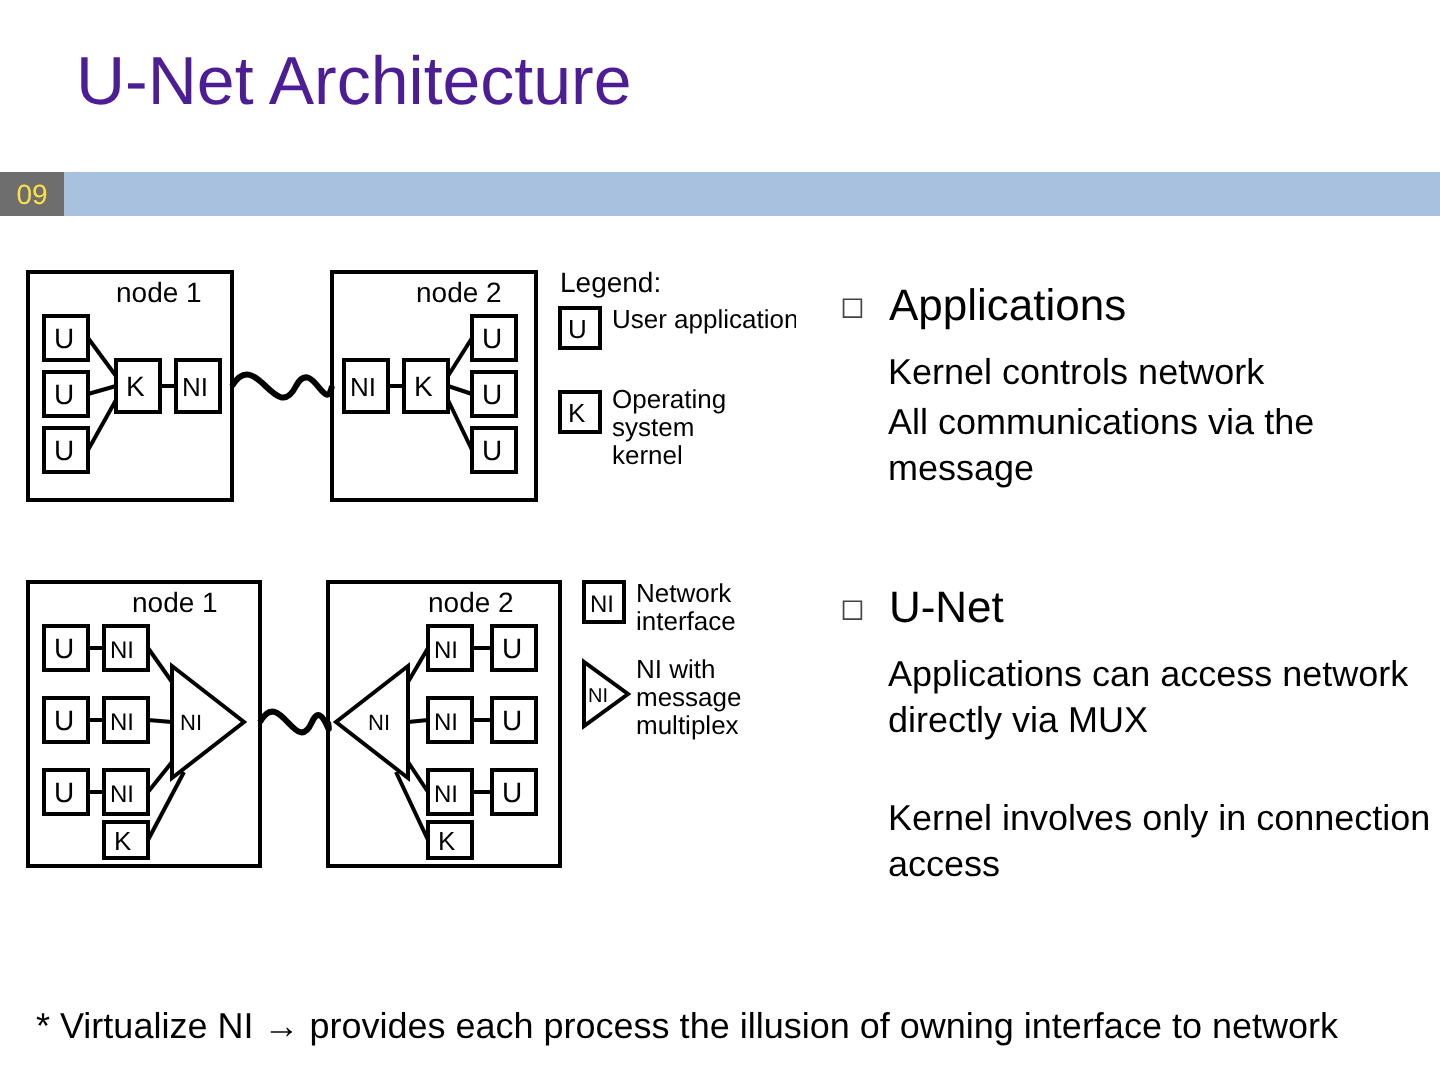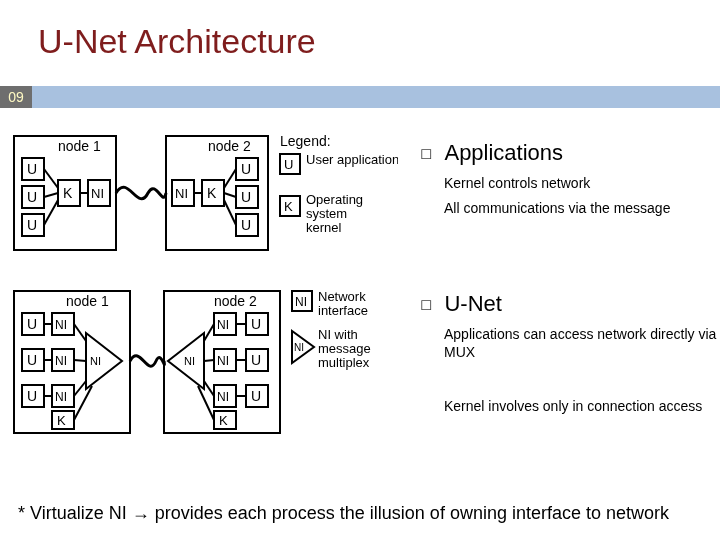--- a/index.html
+++ b/index.html
@@ -1,27 +1,27 @@
 <!DOCTYPE html>
 <html><head>
 <meta charset="utf-8">
 <style>
   *{box-sizing:border-box;margin:0;padding:0}
   html,body{width:720px;height:540px;background:#fff;font-family:Arial,Helvetica,sans-serif;color:#000}
   .page{position:relative;width:720px;height:540px}
-  .title{position:absolute;left:38px;top:22px;font-size:34px;font-weight:400;color:#7f1d1d}
+  .title{position:absolute;left:38px;top:22px;font-size:34px;font-weight:400;color:#4c1d95}
   .stripe{position:absolute;left:0;top:86px;width:720px;height:22px;background:#a8c1df}
-  .page-num{position:absolute;left:0;top:86px;width:32px;height:22px;background:#6e6e6e;color:#fef9c3;font-size:14px;display:flex;align-items:center;justify-content:center}
+  .page-num{position:absolute;left:0;top:86px;width:32px;height:22px;background:#6e6e6e;color:#fde047;font-size:14px;display:flex;align-items:center;justify-content:center}
   .diagram1{position:absolute;left:8px;top:128px;width:390px;height:130px}
   .diagram2{position:absolute;left:8px;top:283px;width:390px;height:158px}
   svg text{font-family:Arial,Helvetica,sans-serif}
   .bullet-row{position:absolute;display:flex;align-items:center;gap:12px}
   .bullet-glyph{font-size:15px;color:#444}
   .bullet-text{font-size:22px}
-  .sub{position:absolute;font-size:14px;line-height:1.25;max-width:280px}
+  .sub{position:absolute;font-size:18px;line-height:1.25;max-width:280px}
   .footnote{position:absolute;left:18px;bottom:16px;right:18px;font-size:18px;line-height:1.25}
 </style>
 </head>
 <body>
 
 <div class="page">
 
   <div class="title">U-Net Architecture</div>
   <div class="stripe"></div>
   <div class="page-num">09</div>

